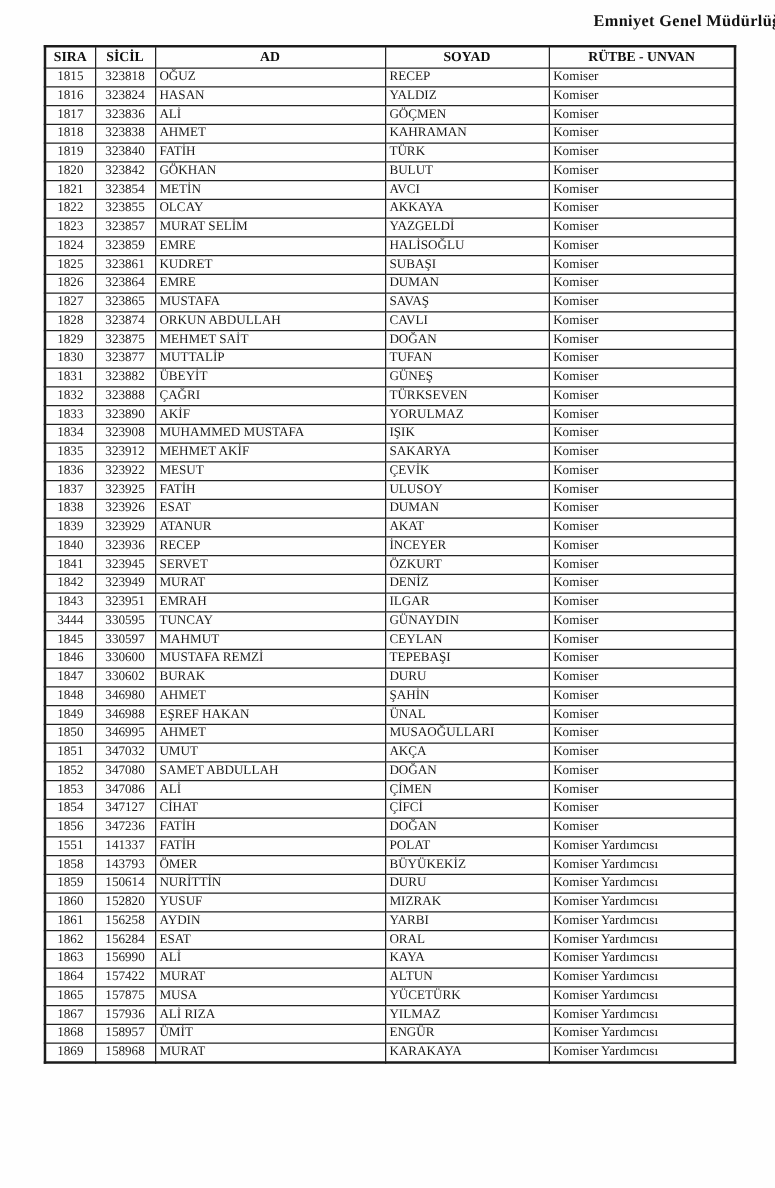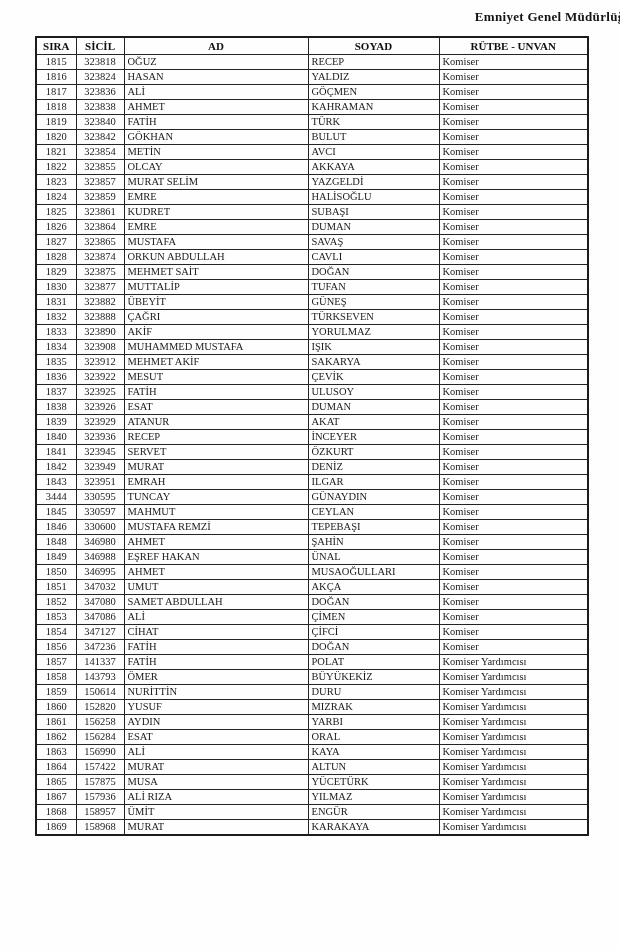--- a/index.html
+++ b/index.html
@@ -314,20 +314,27 @@
       <td>Komiser</td>
     </tr>
         <tr>
       <td class="num">1846</td>
       <td class="num">330600</td>
       <td>MUSTAFA REMZİ</td>
       <td>TEPEBAŞI</td>
       <td>Komiser</td>
     </tr>
         <tr>
+      <td class="num">1847</td>
+      <td class="num">330602</td>
+      <td>BURAK</td>
+      <td>DURU</td>
+      <td>Komiser</td>
+    </tr>
+        <tr>
       <td class="num">1848</td>
       <td class="num">346980</td>
       <td>AHMET</td>
       <td>ŞAHİN</td>
       <td>Komiser</td>
     </tr>
         <tr>
       <td class="num">1849</td>
       <td class="num">346988</td>
       <td>EŞREF HAKAN</td>
@@ -370,21 +377,21 @@
       <td>Komiser</td>
     </tr>
         <tr>
       <td class="num">1856</td>
       <td class="num">347236</td>
       <td>FATİH</td>
       <td>DOĞAN</td>
       <td>Komiser</td>
     </tr>
         <tr>
-      <td class="num">1857</td>
+      <td class="num">1551</td>
       <td class="num">141337</td>
       <td>FATİH</td>
       <td>POLAT</td>
       <td>Komiser Yardımcısı</td>
     </tr>
         <tr>
       <td class="num">1858</td>
       <td class="num">143793</td>
       <td>ÖMER</td>
       <td>BÜYÜKEKİZ</td>

